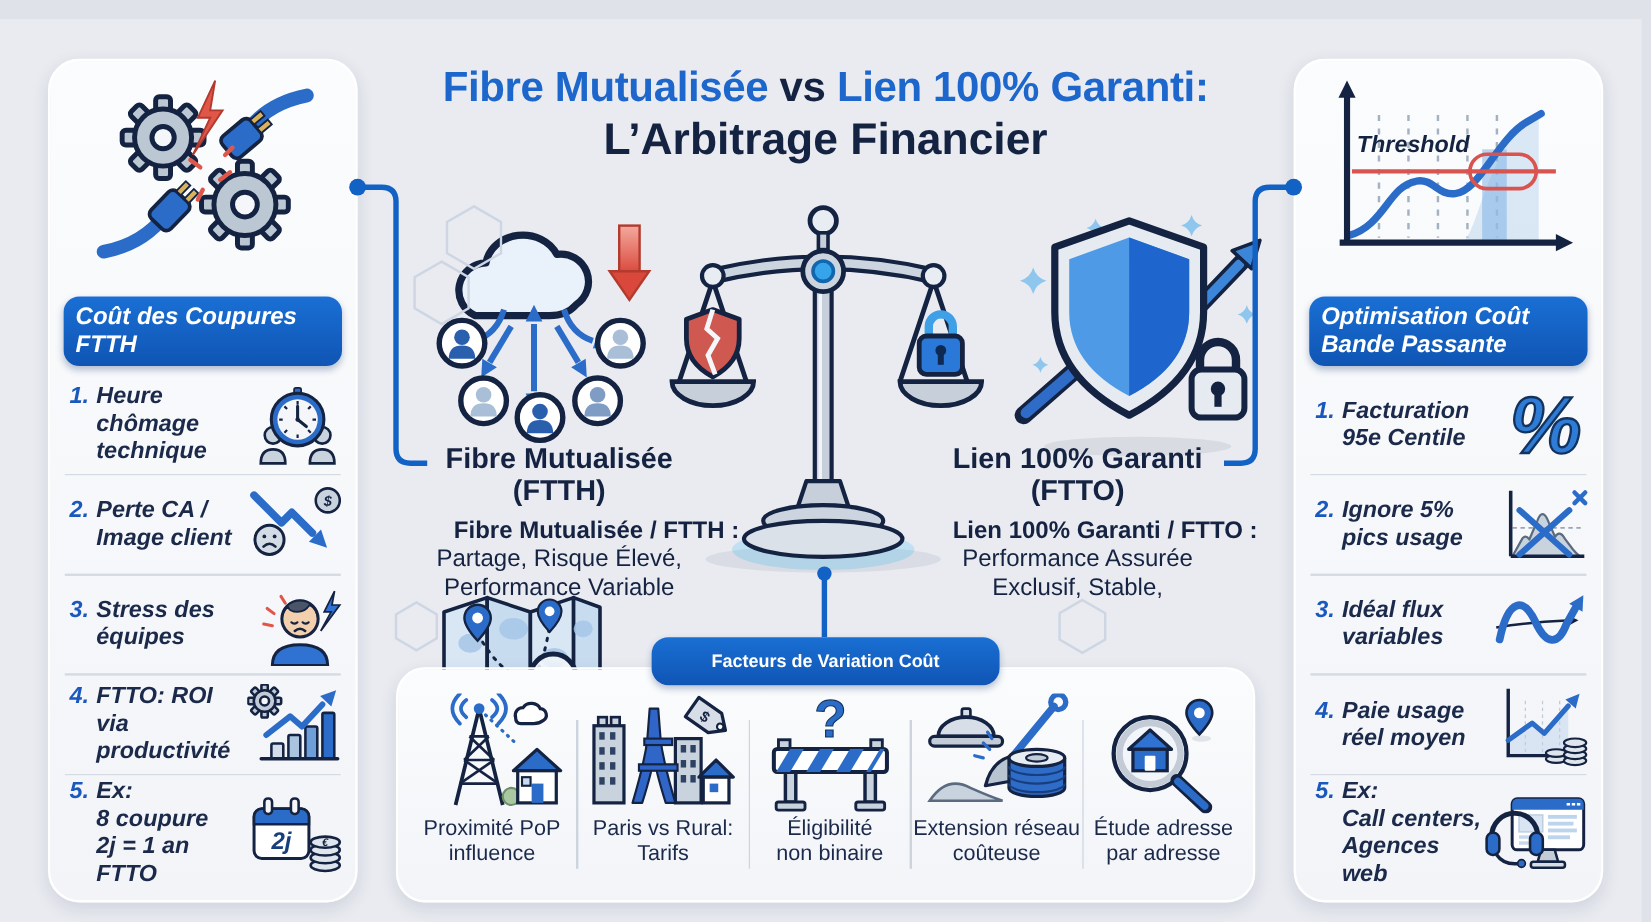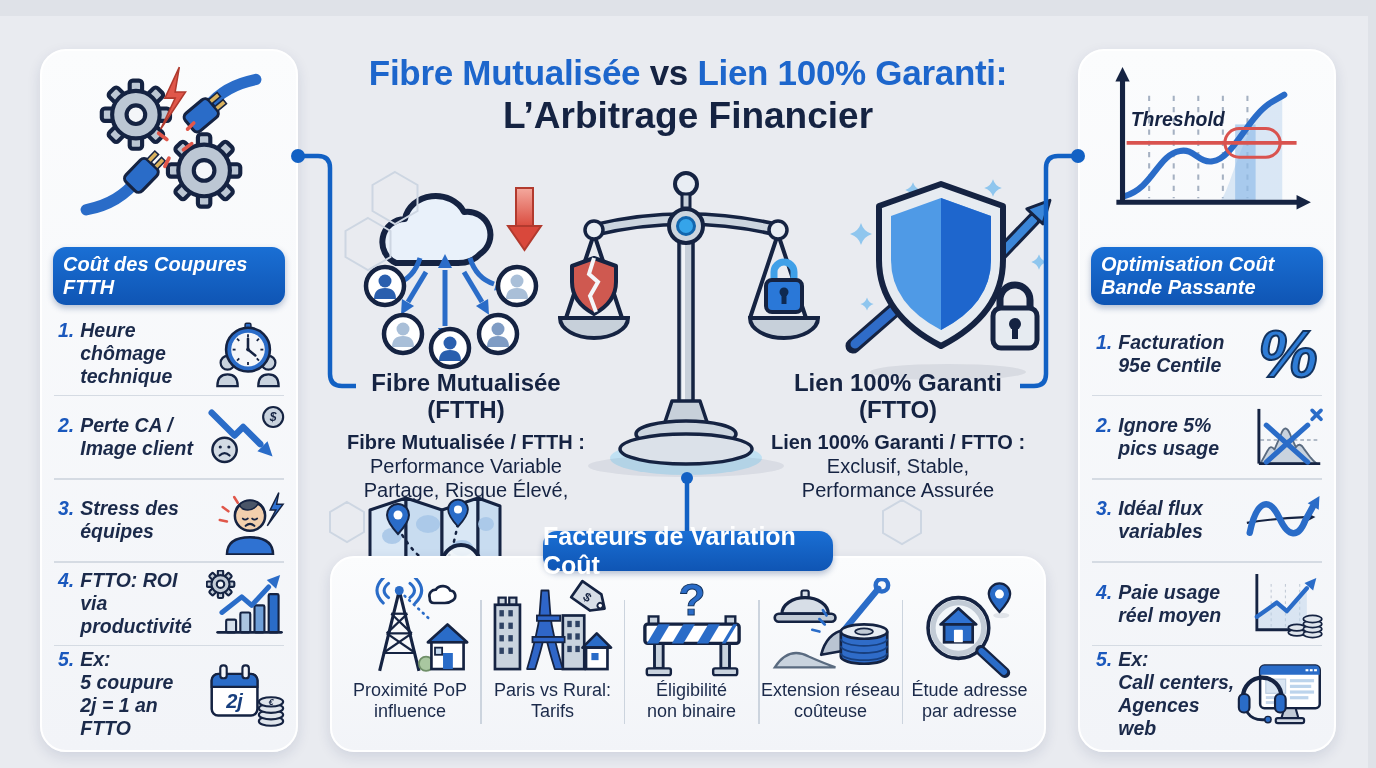--- a/index.html
+++ b/index.html
@@ -20,26 +20,26 @@
   .num{color:#1a58bd;font-weight:bold;}
   .lines span{display:block;}
   .hdiv{height:1.5px;background:#d5dbe3;margin:0 12px;flex:0 0 auto;}
   .ic{flex:0 0 auto;}
   .title{position:absolute;left:308px;top:36px;width:760px;text-align:center;line-height:1.18;}
   .t1{font-size:35px;font-weight:bold;letter-spacing:-.3px;}
   .t1 .blue{color:#1d66cc}.t1 .dark{color:#152342}
   .t2{font-size:37px;font-weight:bold;color:#152342;margin-top:1px;}
   .vs-block{position:absolute;width:300px;text-align:center;color:#152342;}
   .vs-h{font-size:24px;font-weight:bold;line-height:1.12;}
-  .vs-sub-b{font-size:20px;font-weight:bold;margin-top:7px;}
+  .vs-sub-b{font-size:20px;font-weight:bold;margin-top:7px;text-align:right;}
   .vs-sub{font-size:20px;line-height:1.2;}
   .bottom-card{left:330px;top:540px;width:716px;height:196px;border-radius:24px;}
   .banner{position:absolute;left:543px;top:515px;width:290px;height:40px;
         background:linear-gradient(180deg,#1a6fd4,#0f55b4);border-radius:14px;color:#fff;
-        font-weight:bold;font-size:25px;display:flex;align-items:center;justify-content:center;
+        font-weight:bold;font-size:15px;display:flex;align-items:center;justify-content:center;
         box-shadow:0 3px 6px rgba(15,50,110,.3);z-index:3;}
   .bcols{display:flex;height:100%;padding:20px 8px 8px;box-sizing:border-box;align-items:stretch;}
   .bcol{flex:1;display:flex;flex-direction:column;align-items:center;justify-content:flex-start;}
   .vdiv{width:1.5px;background:#ccd4de;margin:22px 0 18px;flex:0 0 auto;}
   .bl{font-size:18px;font-weight:400;color:#1b2a4a;text-align:center;line-height:1.18;margin-top:2px;}
   .abs{position:absolute;}
   .overlay{position:absolute;left:0;top:0;z-index:2;pointer-events:none;}
 </style>
 </head>
 <body>
@@ -221,21 +221,21 @@
               <polygon points="0,-12 9,6 -9,6" fill="#2a6cc8"></polygon>
             </g>
         </svg>
       </div>
       <div class="hdiv"></div>
       <div class="row">
         <div class="txt">
             <span class="num">5.</span>
             <span class="lines">
               <span>Ex:</span>
-              <span>5 coupure</span>
+              <span>8 coupure</span>
               <span>2j = 1 an FTTO</span>
             </span>
           </div>
         <svg class="ic" width="80" height="70" viewBox="0 0 112 96">
           <rect x="8" y="20" width="64" height="58" rx="9" fill="#fff" stroke="#152342" stroke-width="3.5"></rect>
           <path d="M8 38 v-9 a9 9 0 0 1 9 -9 h46 a9 9 0 0 1 9 9 v9 z" fill="#2a6cc8" stroke="#152342" stroke-width="3"></path>
           <rect x="20" y="8" width="9" height="18" rx="4" fill="#f4f6f9" stroke="#152342" stroke-width="3"></rect>
           <rect x="51" y="8" width="9" height="18" rx="4" fill="#f4f6f9" stroke="#152342" stroke-width="3"></rect>
           <text x="40" y="67" text-anchor="middle" font-size="28" font-weight="bold" fill="#173f7e">2j</text>
           <g fill="#dfe5ec" stroke="#152342" stroke-width="3">
@@ -533,28 +533,28 @@
       <path d="M-15 -12 v-8 a15 15 0 0 1 30 0 v8" stroke="#152342" stroke-width="7" fill="none"></path>
       <rect x="-22" y="-12" width="44" height="40" rx="8" fill="#e6ebf1" stroke="#152342" stroke-width="5"></rect>
       <circle cy="4" r="6" fill="#152342"></circle>
         <rect x="-3" y="6" width="6" height="13" fill="#152342"></rect>
     </g>
   </svg>
 
   <div class="vs-block" style="left:316px;top:354px">
     <div class="vs-h"><span>Fibre Mutualisée</span><br><span>(FTTH)</span></div>
     <div class="vs-sub-b">Fibre Mutualisée / FTTH :</div>
+    <div class="vs-sub">Partage, Risque Élevé,</div>
     <div class="vs-sub">Performance Variable</div>
-    <div class="vs-sub">Partage, Risque Élevé,</div>
   </div>
   <div class="vs-block" style="left:748px;top:354px">
     <div class="vs-h"><span>Lien 100% Garanti</span><br><span>(FTTO)</span></div>
     <div class="vs-sub-b">Lien 100% Garanti / FTTO :</div>
+    <div class="vs-sub">Performance Assurée</div>
     <div class="vs-sub">Exclusif, Stable,</div>
-    <div class="vs-sub">Performance Assurée</div>
   </div>
 
   <svg class="abs" style="left:358px;top:468px" width="150" height="112" viewBox="0 0 150 112">
     <g stroke="#152342" stroke-width="3" stroke-linejoin="round">
       <polygon points="12,26 48,14 48,98 12,110" fill="#d9e7f5"></polygon>
       <polygon points="48,14 84,26 84,110 48,98" fill="#c8dcf0"></polygon>
       <polygon points="84,26 120,14 120,98 84,110" fill="#d9e7f5"></polygon>
       <polygon points="120,14 142,22 142,94 120,98" fill="#c8dcf0"></polygon>
     </g>
     <g fill="#a6c6e8" opacity="0.85">

